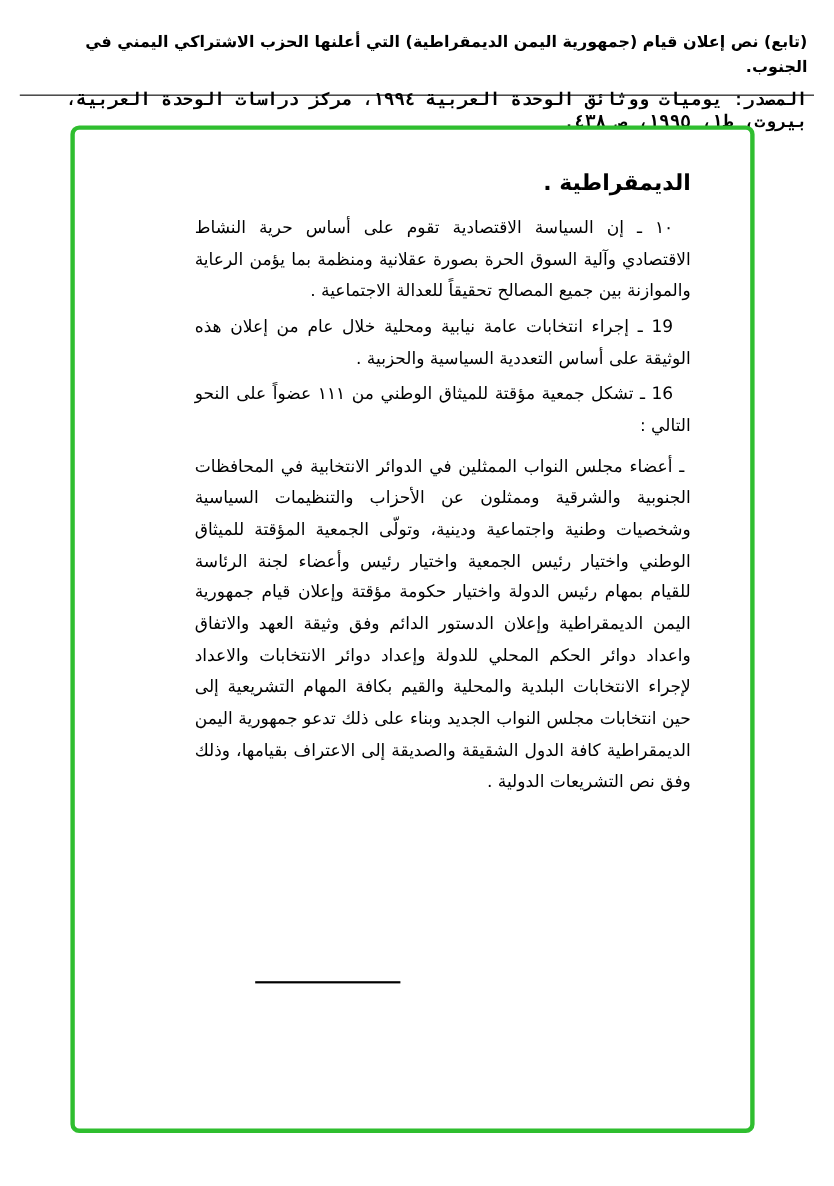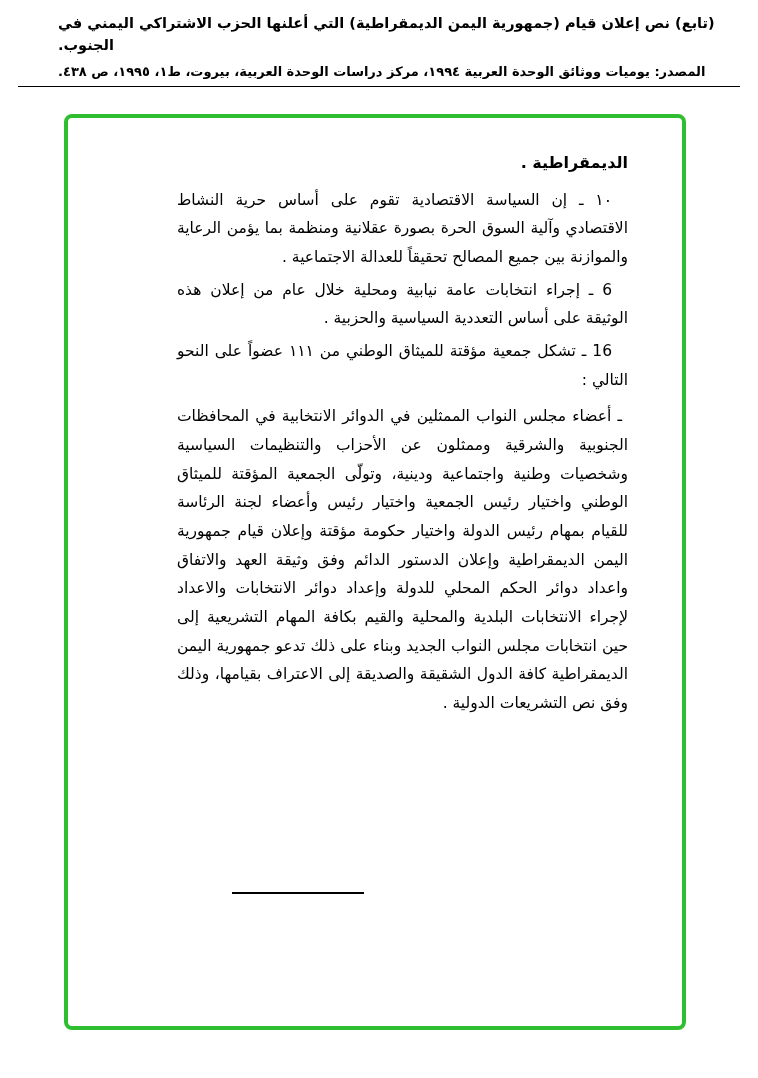--- a/index.html
+++ b/index.html
@@ -16,35 +16,35 @@
     direction:rtl;
   }
   .page{
     position:relative;
     width:758px;height:1078px;
     background:#ffffff;
     overflow:hidden;
   }
   .header{
     position:absolute;
-    top:13px;left:0;right:0;
-    text-align:left;
-    padding-left:34px;
+    top:29px;left:0;right:0;
+    text-align:right;
   }
   .header-title{
     font-size:14.5px;
     font-weight:bold;
     line-height:1.5;
     padding:0 24px;
   }
   .header-source{
-    font-size:13px;
+    font-size:16px;
     font-weight:bold;
     margin-top:7px;
     padding:0 24px;
+    font-family:Liberation Mono, monospace;
   }
   .header-divider{
     position:absolute;
     top:86px;left:18px;right:18px;
     height:0;
     border-top:1.5px solid #000;
   }
   .document-frame{
     position:absolute;
     top:114px;left:64px;
@@ -56,21 +56,21 @@
   .doc-text{
     position:absolute;
     top:30px;
     right:54px;
     width:468px;
     font-size:15.5px;
     line-height:1.85;
   }
   .section-heading{
     font-weight:bold;
-    font-size:16px;
+    font-size:20px;
     margin-bottom:8px;
   }
   .doc-text p{
     text-align:justify;
     text-align-last:right;
     text-indent:16px;
     margin-bottom:4px;
     margin-left:17px;
   }
   .doc-text p.list-item{
@@ -95,20 +95,20 @@
     <div class="header-title">(تابع) نص إعلان قيام (جمهورية اليمن الديمقراطية) التي أعلنها الحزب الاشتراكي اليمني في الجنوب.</div>
     <div class="header-source">المصدر: يوميات ووثائق الوحدة العربية ١٩٩٤، مركز دراسات الوحدة العربية، بيروت، ط١، ١٩٩٥، ص ٤٣٨.</div>
   </div>
 
   <div class="header-divider"></div>
 
   <div class="document-frame">
     <div class="doc-text">
       <div class="section-heading">الديمقراطية .</div>
       <p>١٠ ـ إن السياسة الاقتصادية تقوم على أساس حرية النشاط الاقتصادي وآلية السوق الحرة بصورة عقلانية ومنظمة بما يؤمن الرعاية والموازنة بين جميع المصالح تحقيقاً للعدالة الاجتماعية .</p>
-      <p>6 ـ إجراء انتخابات عامة نيابية ومحلية خلال عام من إعلان هذه الوثيقة على أساس التعددية السياسية والحزبية .</p>
+      <p>19 ـ إجراء انتخابات عامة نيابية ومحلية خلال عام من إعلان هذه الوثيقة على أساس التعددية السياسية والحزبية .</p>
       <p>16 ـ تشكل جمعية مؤقتة للميثاق الوطني من ١١١ عضواً على النحو التالي :</p>
       <p class="list-item">ـ أعضاء مجلس النواب الممثلين في الدوائر الانتخابية في المحافظات الجنوبية والشرقية وممثلون عن الأحزاب والتنظيمات السياسية وشخصيات وطنية واجتماعية ودينية، وتولّى الجمعية المؤقتة للميثاق الوطني واختيار رئيس الجمعية واختيار رئيس وأعضاء لجنة الرئاسة للقيام بمهام رئيس الدولة واختيار حكومة مؤقتة وإعلان قيام جمهورية اليمن الديمقراطية وإعلان الدستور الدائم وفق وثيقة العهد والاتفاق واعداد دوائر الحكم المحلي للدولة وإعداد دوائر الانتخابات والاعداد لإجراء الانتخابات البلدية والمحلية والقيم بكافة المهام التشريعية إلى حين انتخابات مجلس النواب الجديد وبناء على ذلك تدعو جمهورية اليمن الديمقراطية كافة الدول الشقيقة والصديقة إلى الاعتراف بقيامها، وذلك وفق نص التشريعات الدولية .</p>
     </div>
     <div class="footnote-divider"></div>
   </div>
 
 </div>
 
 </body></html>

